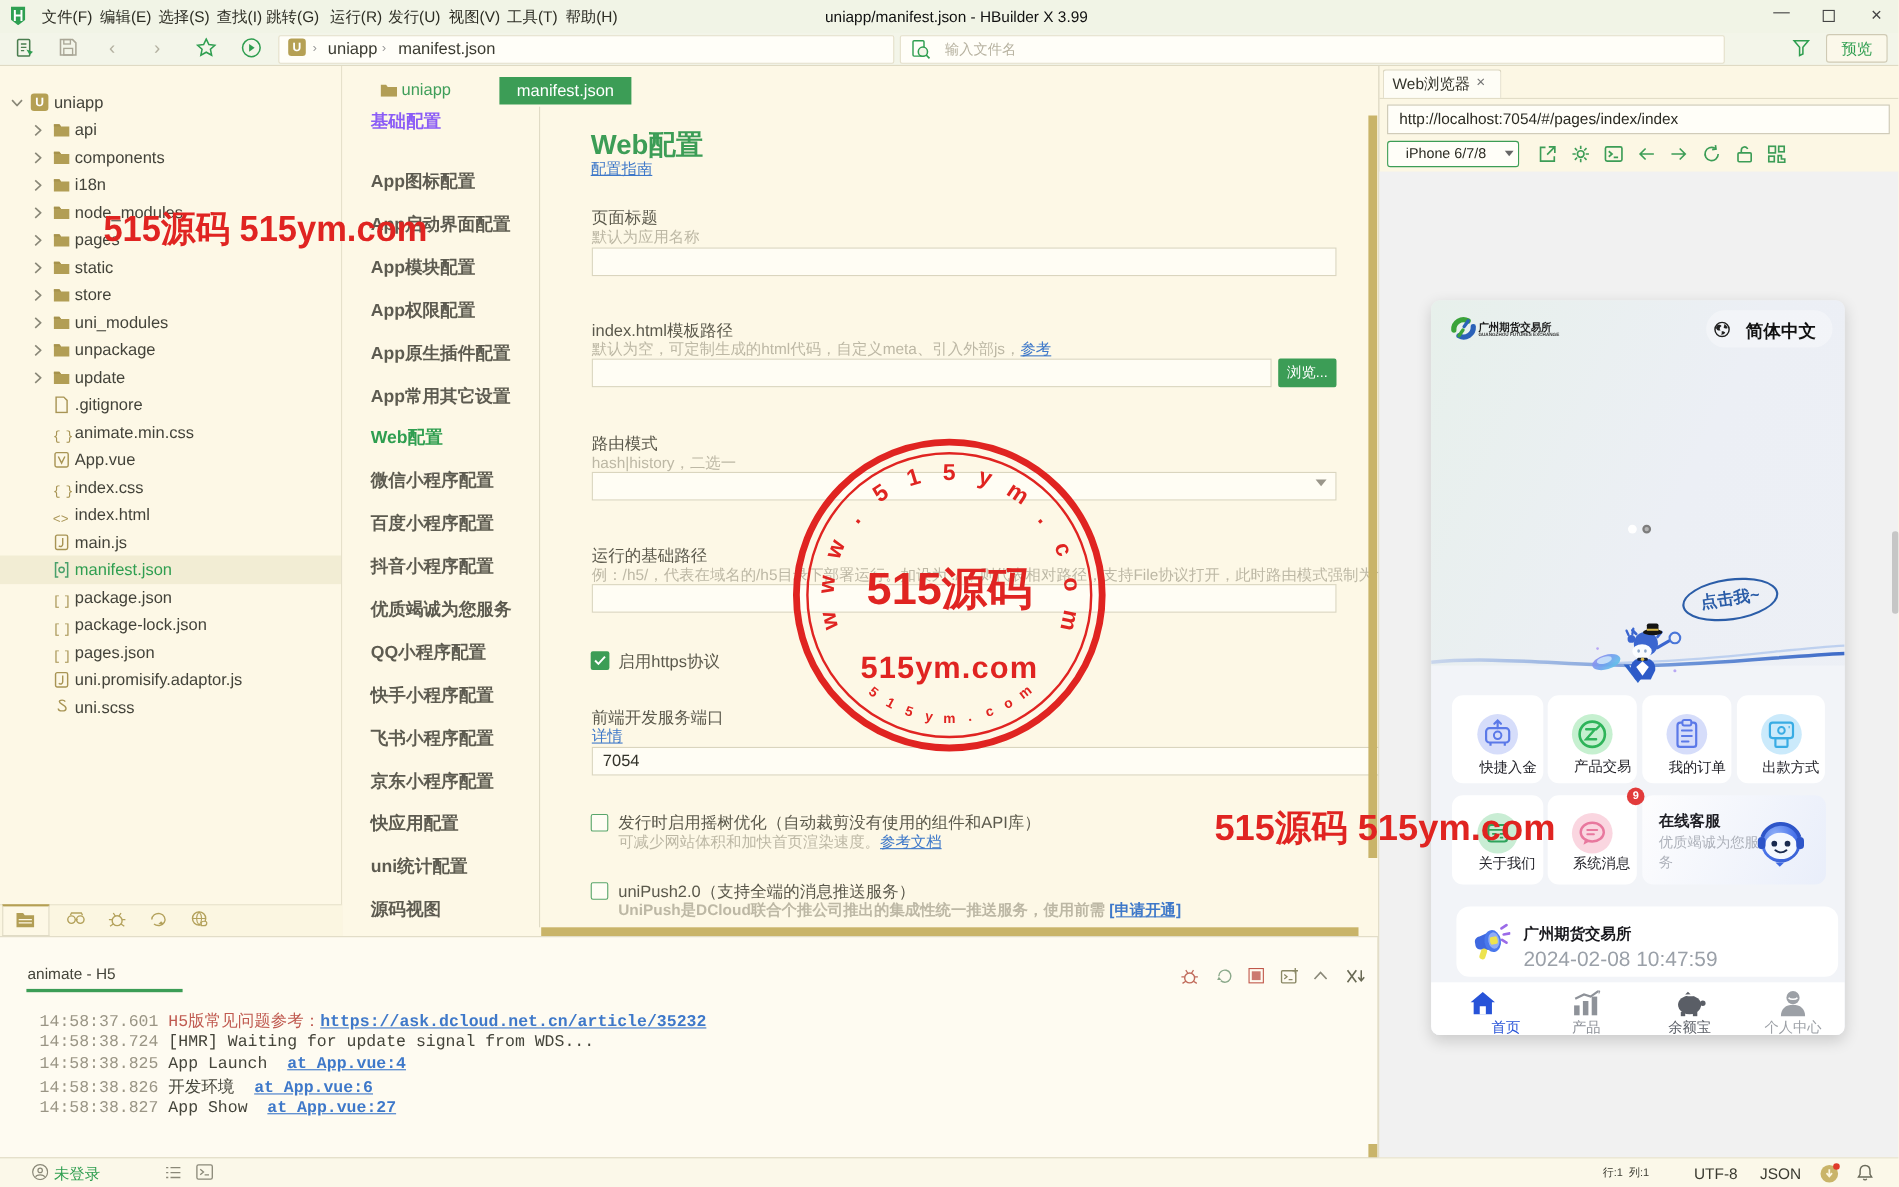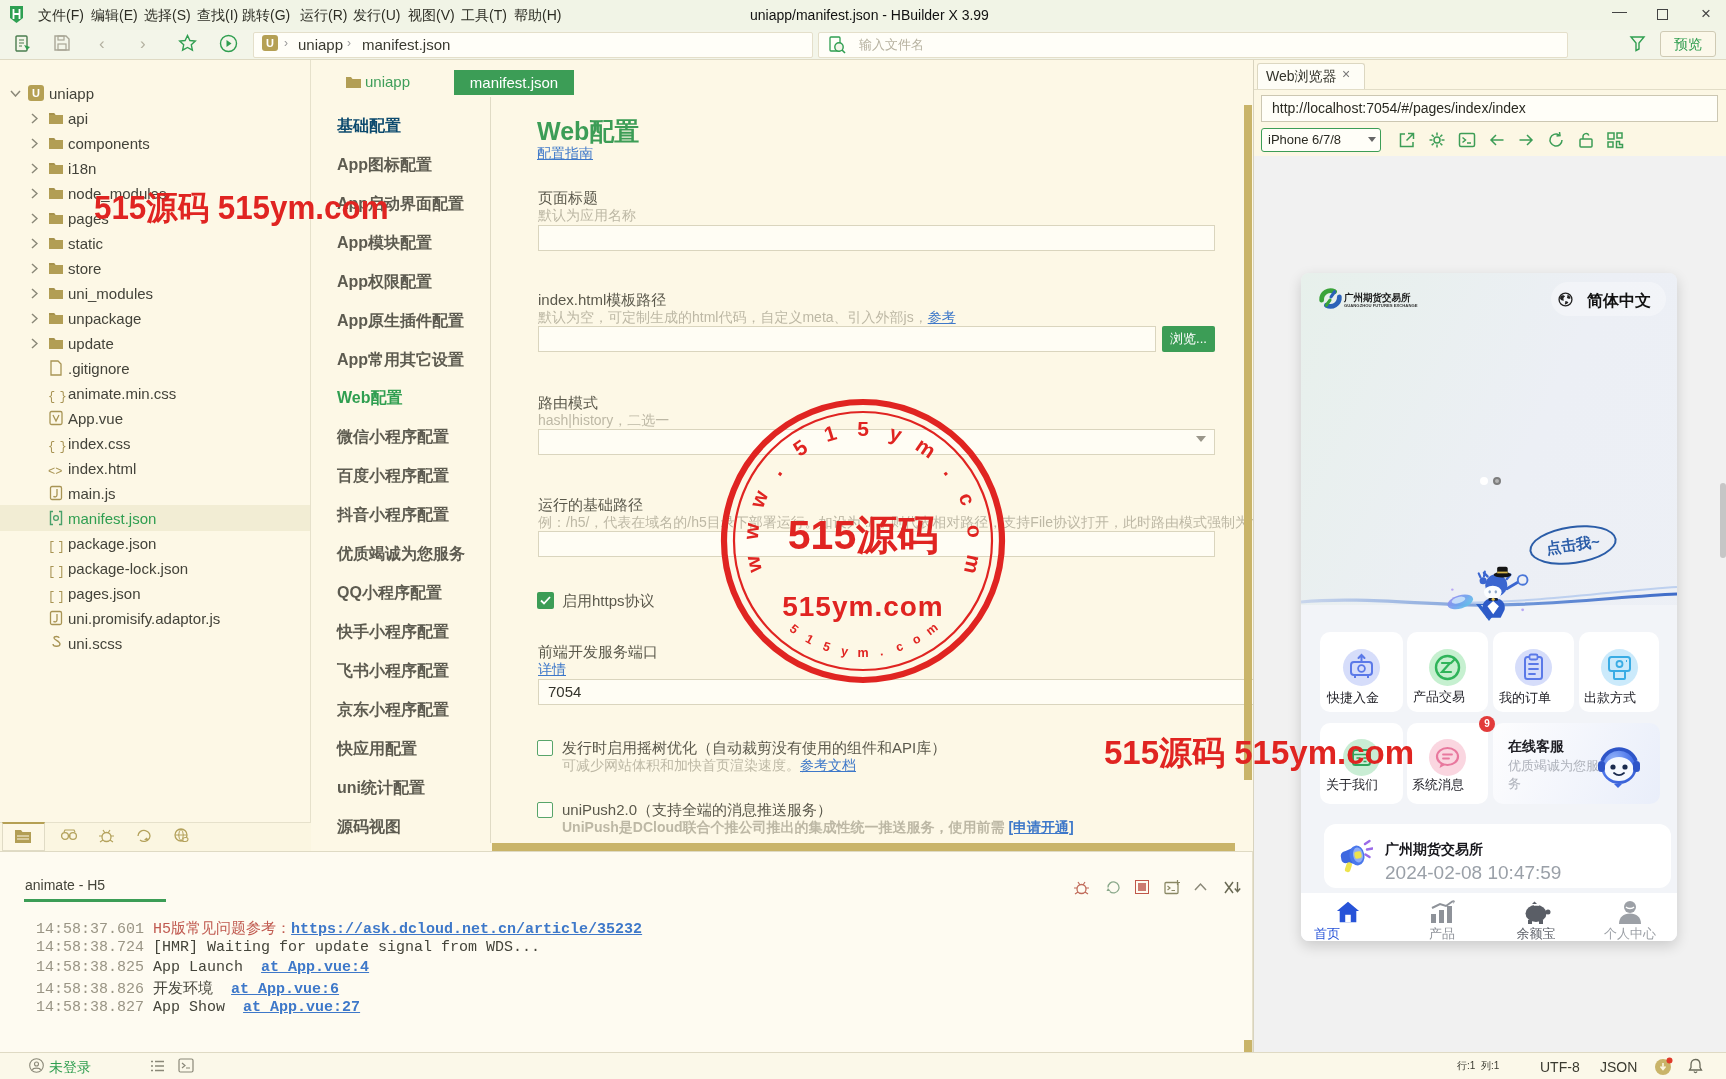--- a/index.html
+++ b/index.html
@@ -20,21 +20,21 @@
 .clog{font-family:"Liberation Mono",monospace;font-size:15px;color:#44443a;white-space:pre}
 .cts{color:#9a9585}
 .statusbar{left:0;top:1052px;width:1726px;height:27px;background:#FBF8E9;border-top:1px solid #DFDAC4;font-size:14px}
 .grn{color:#2F9E50}
 .lnk{color:#3E78C9;text-decoration:underline}
 .label{font-size:15px;color:#5b594c}
 .hint{font-size:14px;color:#BDB8A5}
 .inp{background:#FFFDF4;border:1px solid #DAD5BE;height:26px}
 .navi{left:337px;font-size:16px;font-weight:bold;color:#5d5b50}
 .rpanel{left:1253px;top:60px;width:473px;height:992px;background:#FCF7E4;border-left:1px solid #D8D3BE}
-.phlbl{font-size:13px;color:#23232a;text-align:left}
+.phlbl{font-size:13px;color:#23232a;text-align:right}
 .wm{color:#E02421;font-weight:bold;font-family:"Liberation Sans",sans-serif;white-space:nowrap}
 </style></head>
 <body>
 
 <div class="ab menubar"></div>
 <svg class="ab" style="left:10px;top:6px" width="13" height="17" viewBox="0 0 13 17">
     <path d="M0 0h13v12L6.5 17 0 12z" fill="#2EA052"></path>
     <path d="M3.5 3v10M9.5 3v10M3.5 8h6" stroke="#fff" stroke-width="1.8"></path>
   </svg>
 <div class="ab menu" style="left:38px">文件(F)</div>
@@ -285,21 +285,21 @@
     <circle cx="8" cy="8" r="6" fill="none" stroke="#B4A25C" stroke-width="1.3"></circle>
     <path d="M2 8h12M8 2a9 9 0 0 1 0 12M8 2a9 9 0 0 0 0 12" fill="none" stroke="#B4A25C" stroke-width="1"></path>
     <path d="M10 12c0-2 5-2 5 0s-1.5 2.5-2.5 2.5H10z" fill="#FBF6E1" stroke="#B4A25C" stroke-width="1.1"></path>
   </svg>
 
 <svg class="ab" style="left:346px;top:75px" width="15" height="13" viewBox="0 0 15 13">
     <path d="M0 2h5l1.5 2H15v9H0z" fill="#B29E55"></path>
   </svg>
 <div class="ab" style="left:365px;top:73px;font-size:15px;color:#3F9E5A">uniapp</div>
 <div class="ab" style="left:454px;top:70px;width:120px;height:25px;background:#3C9D56;color:#fff;font-size:15px;text-align:center;line-height:25px">manifest.json</div>
-<div class="ab navi" style="top:116px;color:#0c4a6e">基础配置</div>
+<div class="ab navi" style="top:100px;color:#8b5cf6">基础配置</div>
 <div class="ab navi" style="top:155px;color:#5d5b50">App图标配置</div>
 <div class="ab navi" style="top:194px;color:#5d5b50">App启动界面配置</div>
 <div class="ab navi" style="top:233px;color:#5d5b50">App模块配置</div>
 <div class="ab navi" style="top:272px;color:#5d5b50">App权限配置</div>
 <div class="ab navi" style="top:311px;color:#5d5b50">App原生插件配置</div>
 <div class="ab navi" style="top:350px;color:#5d5b50">App常用其它设置</div>
 <div class="ab navi" style="top:388px;color:#2F9E50">Web配置</div>
 <div class="ab navi" style="top:427px;color:#5d5b50">微信小程序配置</div>
 <div class="ab navi" style="top:466px;color:#5d5b50">百度小程序配置</div>
 <div class="ab navi" style="top:505px;color:#5d5b50">抖音小程序配置</div>
@@ -402,21 +402,21 @@
     <path d="M7.5 1.5c3 0 4.5 2 4.5 5v3l1.5 2.5H1.5L3 9.5v-3c0-3 1.5-5 4.5-5z" fill="none" stroke="#6a6a5a" stroke-width="1.3"></path>
     <path d="M6 13.5a1.6 1.6 0 0 0 3 0" fill="none" stroke="#6a6a5a" stroke-width="1.2"></path>
   </svg>
 
 <div class="ab rpanel"></div>
 <div class="ab" style="left:1257px;top:63px;width:108px;height:26px;background:#FEFDF6;border:1px solid #DCD7C1;border-bottom:none;border-radius:3px 3px 0 0"></div>
 <div class="ab" style="left:1266px;top:68px;font-size:14px;color:#33332a">Web浏览器</div>
 <div class="ab" style="left:1342px;top:66px;font-size:14px;color:#777">×</div>
 <div class="ab" style="left:1254px;top:89px;width:472px;height:1px;background:#E2DDC7"></div>
 <div class="ab" style="left:1261px;top:95px;width:457px;height:27px;background:#FFFEF8;border:1px solid #CCC7B2;font-size:14px;color:#2a2a22;line-height:25px;padding-left:10px">http://localhost:7054/#/pages/index/index</div>
-<div class="ab" style="left:1261px;top:128px;width:120px;height:24px;background:#FFFEF8;border:1px solid #3C9D56;border-radius:3px;font-size:13px;color:#2a2a22;line-height:22px;padding-left:6px">iPhone 6/7/8</div>
+<div class="ab" style="left:1261px;top:128px;width:120px;height:24px;background:#FFFEF8;border:1px solid #3C9D56;border-radius:3px;font-size:13px;color:#2a2a22;line-height:22px;padding-left:16px">iPhone 6/7/8</div>
 <div class="ab" style="left:1368px;top:137px;width:0;height:0;border-left:4px solid transparent;border-right:4px solid transparent;border-top:5px solid #666"></div>
 <svg class="ab" style="left:1398px;top:131px" width="18" height="18" viewBox="0 0 18 18">
     <path d="M7 3H2.5v12.5H15V11" stroke="#3C9D56" stroke-width="1.5" fill="none"></path>
     <path d="M10 2.5h5.5V8M15 3L8.5 9.5" stroke="#3C9D56" stroke-width="1.5" fill="none"></path>
   </svg>
 <svg class="ab" style="left:1428px;top:131px" width="18" height="18" viewBox="0 0 18 18">
     <circle cx="9" cy="9" r="3" stroke="#3C9D56" stroke-width="1.5" fill="none"></circle>
     <path d="M9 1.5v3M9 13.5v3M1.5 9h3M13.5 9h3M3.7 3.7l2.1 2.1M12.2 12.2l2.1 2.1M3.7 14.3l2.1-2.1M12.2 5.8l2.1-2.1" stroke="#3C9D56" stroke-width="1.5" fill="none"></path>
   </svg>
 <svg class="ab" style="left:1458px;top:131px" width="18" height="18" viewBox="0 0 18 18">
@@ -590,21 +590,21 @@
 <rect x="9" y="23" width="5.5" height="10" rx="2.5" fill="#EDE34E" transform="rotate(18 11 27)"></rect>
 <path d="M28 5l4.5-3M30 10.5l5.5-1M28.5 15.5l4 2.5" stroke="#9B6BE8" stroke-width="2.4" stroke-linecap="round"></path>
 </svg>
 <div class="ab" style="left:84px;top:568px;font-size:14px;font-weight:bold;color:#17171c">广州期货交易所</div>
 <div class="ab" style="left:84px;top:589px;font-size:19px;color:#9AA0A8">2024-02-08 10:47:59</div>
 <div class="ab" style="left:0;top:620px;width:376px;height:48px;background:#fff"></div>
 <div class="ab" style="left:34px;top:627px;width:28px;height:24px"><svg width="26" height="24" viewBox="0 0 28 26">
         <path d="M14 2L2 12h3v12h18V12h3z" fill="#2753D8"></path>
         <rect x="11" y="16" width="6" height="8" fill="#fff"></rect>
       </svg></div>
-<div class="ab" style="left:13px;top:652px;width:68px;text-align:left;font-size:13px;color:#2753D8">首页</div>
+<div class="ab" style="left:13px;top:652px;width:68px;text-align:right;font-size:13px;color:#2753D8">首页</div>
 <div class="ab" style="left:128px;top:627px;width:28px;height:24px"><svg width="26" height="24" viewBox="0 0 26 24">
         <rect x="2" y="14" width="5" height="9" fill="#8E9299"></rect>
         <rect x="10" y="10" width="5" height="13" fill="#8E9299"></rect>
         <rect x="18" y="6" width="5" height="17" fill="#8E9299"></rect>
         <path d="M3 8l8-4 6 2 7-5" fill="none" stroke="#8E9299" stroke-width="2"></path>
         <path d="M24 0l2 1-1.5 3z" fill="#8E9299"></path>
       </svg></div>
 <div class="ab" style="left:107px;top:652px;width:68px;text-align:center;font-size:13px;color:#8E9299">产品</div>
 <div class="ab" style="left:222px;top:627px;width:28px;height:24px"><svg width="28" height="24" viewBox="0 0 28 24">
         <ellipse cx="13" cy="13.5" rx="10.5" ry="8.5" fill="#5A5E66"></ellipse>

